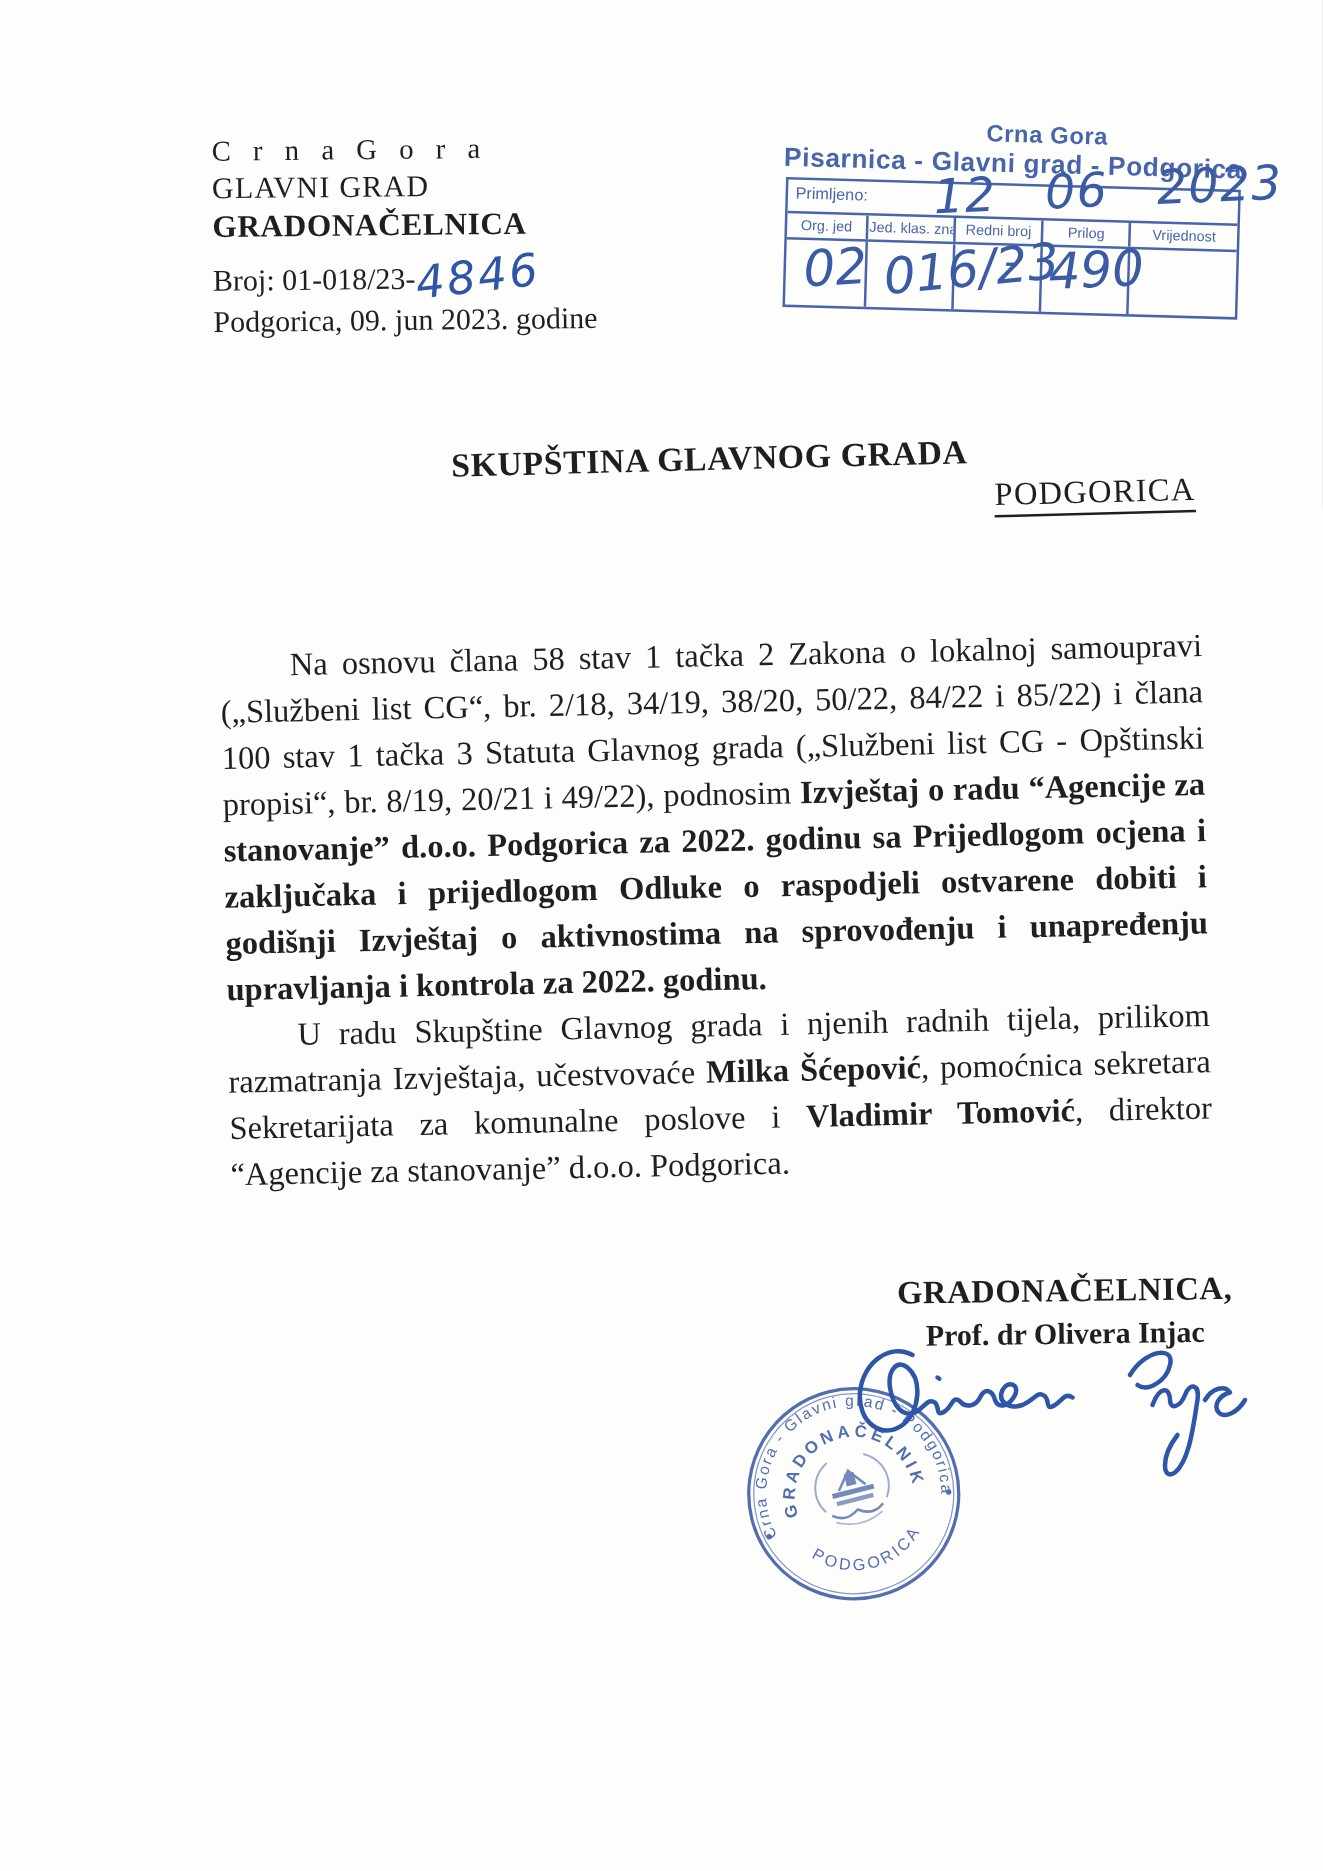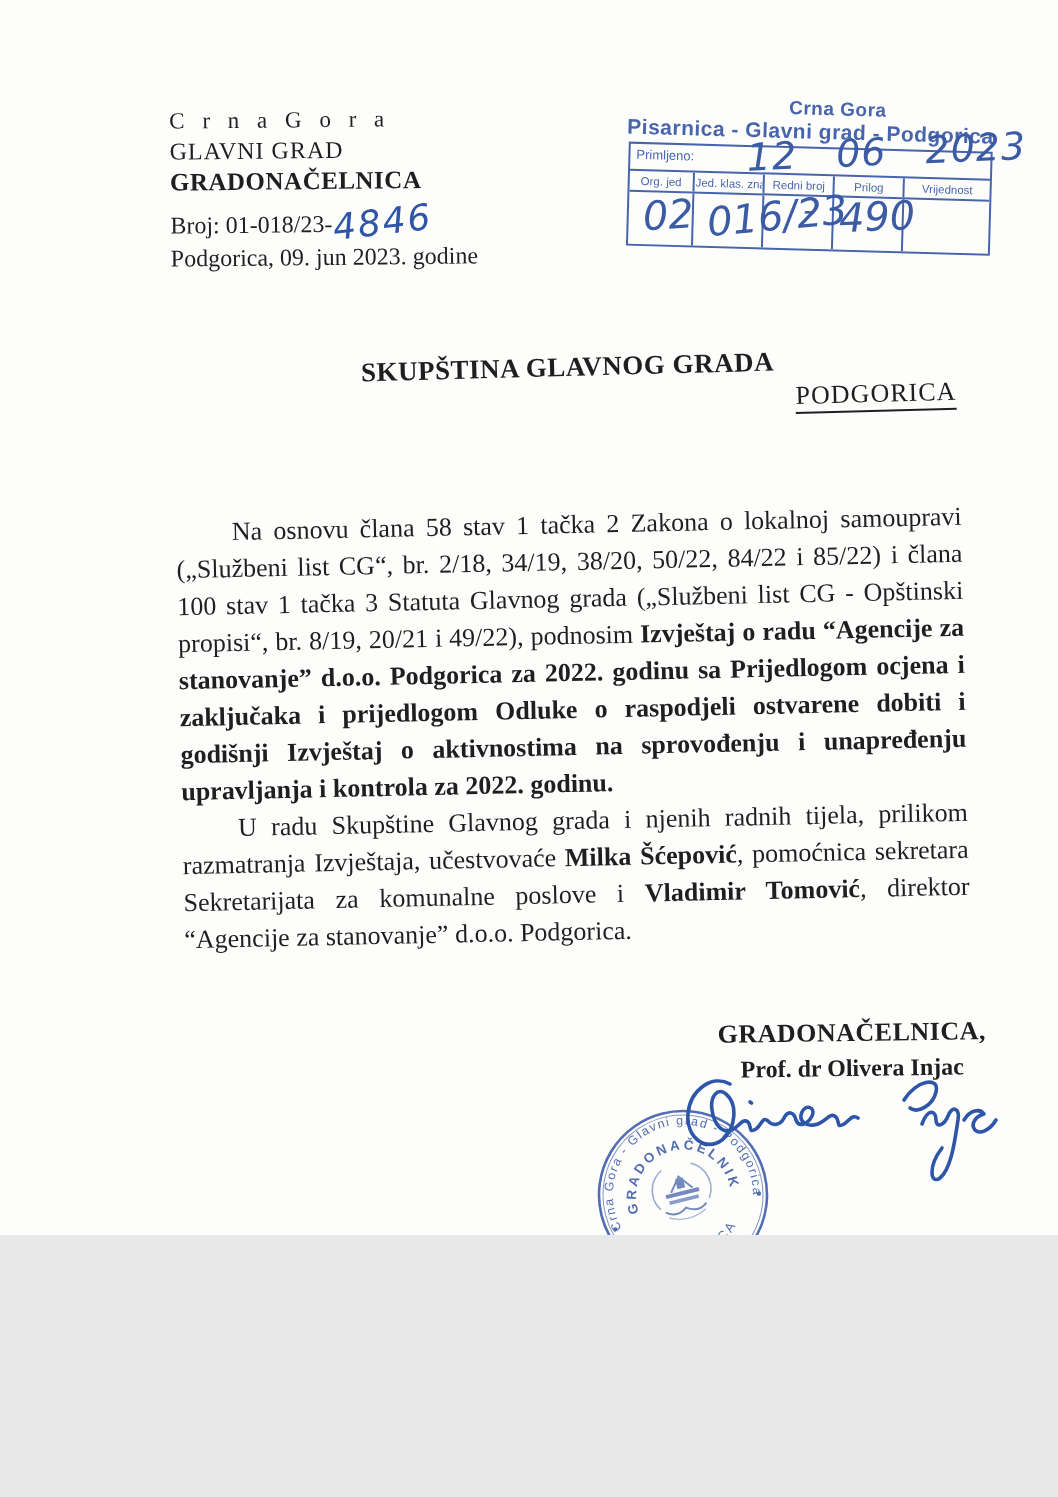--- a/index.html
+++ b/index.html
@@ -1,19 +1,19 @@
 <!DOCTYPE html>
 <html><head>
 <meta charset="utf-8">
 <style>
   html, body { margin: 0; padding: 0; background: #e8e8e8; }
   .page {
     position: relative;
     width: 1058px;
-    height: 1235px;
+    height: 1497px;
     margin: 0 auto;
     background: #fdfdfc;
     overflow: hidden;
     font-family: "Liberation Serif", serif;
     color: #1f1f1f;
   }
 
   
   .letterhead {
     position: absolute;

